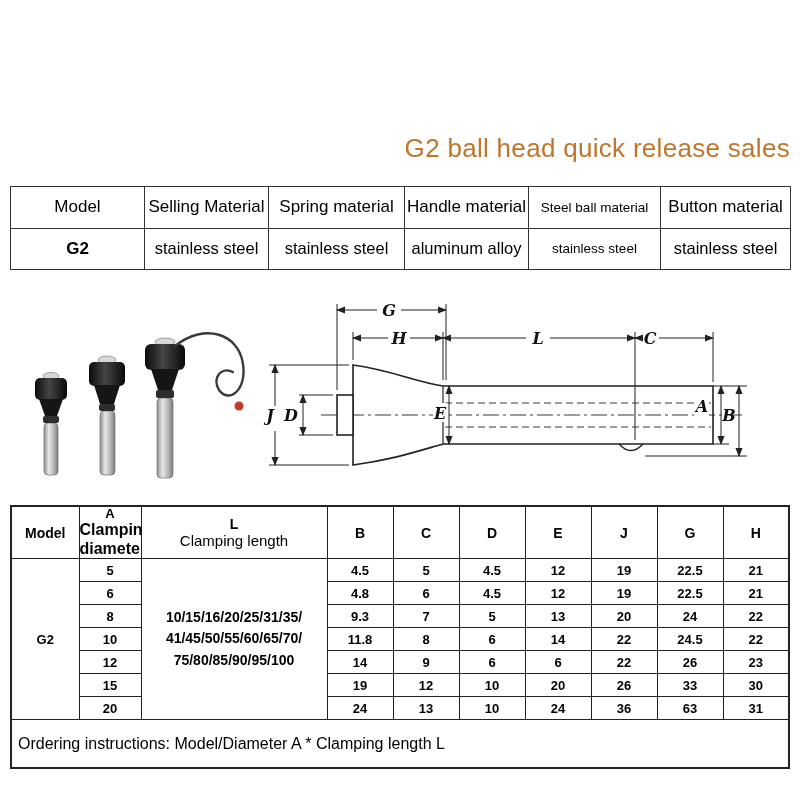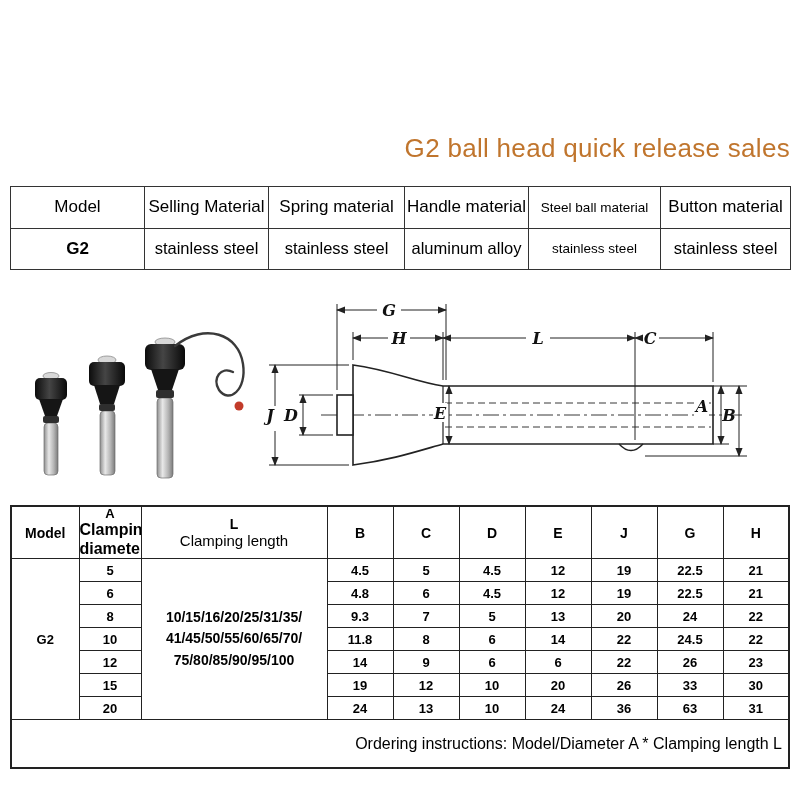--- a/index.html
+++ b/index.html
@@ -34,21 +34,21 @@
   .param th,.param td{border:1px solid #222;text-align:center;vertical-align:middle;
                       padding:0;overflow:hidden;}
   .param thead th{height:46px;font-size:14px;font-weight:700;}
   .param td{height:22px;font-size:13px;font-weight:700;}
   .ath .letter{font-size:13px;font-weight:700;line-height:1.1;}
   .ath .sub{font-size:16px;font-weight:700;line-height:1.15;}
   .lth .letter{font-size:14px;font-weight:700;line-height:1.2;}
   .lth .sub{font-size:15px;font-weight:400;}
   .model-cell{font-size:15px;font-weight:700;}
   .lcell div{font-size:14px;font-weight:600;line-height:1.55;}
-  .param tr.foot td{height:27px;font-size:16px;font-weight:400;text-align:right;
+  .param tr.foot td{height:27px;font-size:16px;font-weight:400;text-align:left;
                     padding:10px 6px;border-radius:11px;}
 </style>
 </head>
 <body>
 
 <div class="titles">
   <div class="title-left">G2 ball head quick release sales</div>
 </div>
 
 <table class="mat">

